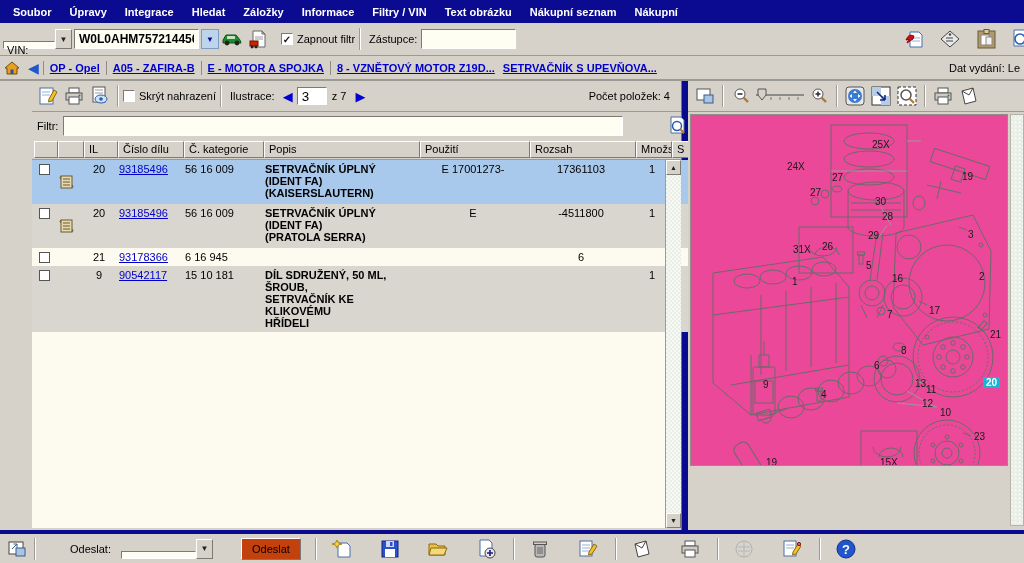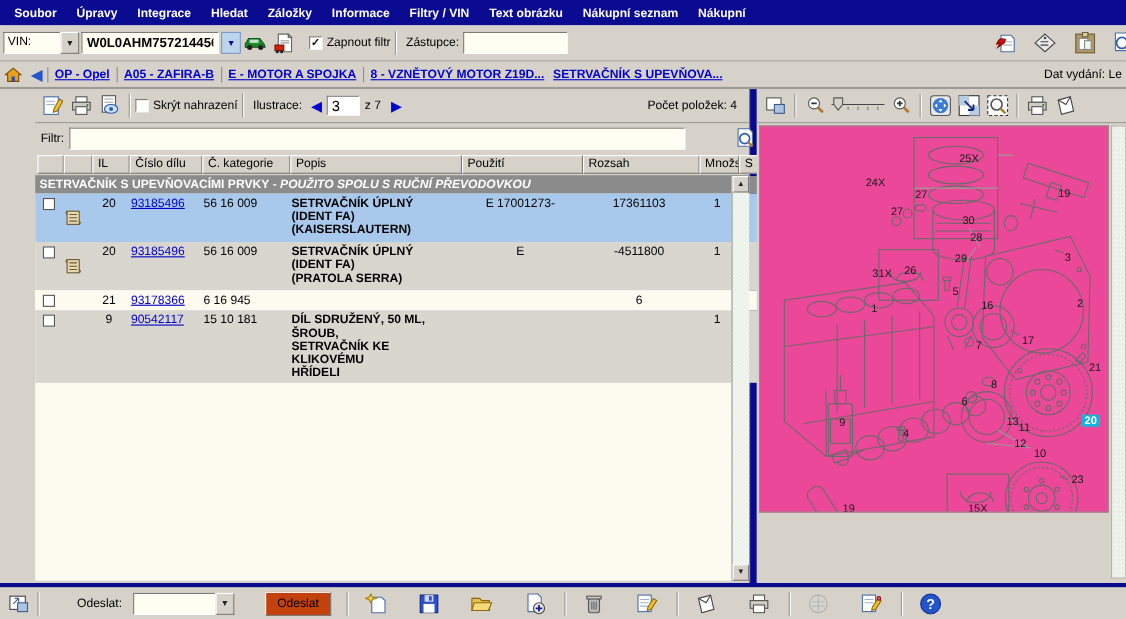--- a/index.html
+++ b/index.html
@@ -12,21 +12,21 @@
 
   
   .menubar { height:23px; background:#0b0b92; display:flex; align-items:center; padding:0 4px; }
   .menubar span { color:#ffffff; font-weight:bold; padding:0 9px; cursor:default; }
 
   
   .vinbar { height:33px; background:#d6d2ca; display:flex; align-items:center; padding:0 3px;
             border-bottom:1px solid #9c9a94; }
   .combo { display:flex; height:20px; }
   .combo .field { width:52px; background:#fffef2; border:1px solid;
-                  border-color:#7d7a74 #fff #fff #7d7a74; padding:2px 3px; }
+                  border-color:#7d7a74 #fff #fff #7d7a74; padding:2px 3px;margin-top:12px; }
   .combo .drop { width:17px; }
   .drop { height:20px; display:flex; align-items:center; justify-content:center; font-size:8px; color:#222; }
   .textinput { height:20px; background:#fffef2; border:1px solid;
                border-color:#7d7a74 #fff #fff #7d7a74; padding:2px 4px; font-size:12px;
                font-family:"Liberation Sans",sans-serif; }
   .iconbtn { width:26px; height:25px; display:flex; align-items:center; justify-content:center; background:transparent; }
   .chk { width:12px; height:12px; background:#fff; border:1px solid;
          border-color:#7d7a74 #fff #fff #7d7a74; display:inline-flex; align-items:center;
          justify-content:center; font-size:10px; font-weight:bold; color:#111; margin-right:4px; }
 
@@ -272,23 +272,20 @@
       <div class="hc raised">Č. kategorie</div>
       <div class="hc raised">Popis</div>
       <div class="hc raised">Použití</div>
       <div class="hc raised">Rozsah</div>
       <div class="hc raised">Množst</div>
       <div class="hc raised">S</div>
     </div>
 
     <div class="tablewrap">
       <div class="tbody">
-        <div class="sectionrow" style="width:660px;">
-          <span>SETRVAČNÍK S UPEVŇOVACÍMI PRVKY</span><i> - POUŽITO SPOLU S RUČNÍ PŘEVODOVKOU</i>
-        </div>
 
         <div class="grid row selected">
           <div class="cell"><div class="rowchk"></div></div>
           <div class="cell note-slot">
             <svg width="15" height="14" viewBox="0 0 15 14">
                 <rect x="2" y="1" width="11" height="12" fill="#e6d9ae" stroke="#6b5a33"></rect>
                 <path d="M2 1 q-2 1.5 0 3 M13 10 q2 1.5 0 3" fill="none" stroke="#6b5a33"></path>
                 <line x1="4" y1="4" x2="11" y2="4" stroke="#6b5a33"></line>
                 <line x1="4" y1="7" x2="11" y2="7" stroke="#6b5a33"></line>
                 <line x1="4" y1="10" x2="11" y2="10" stroke="#6b5a33"></line>

